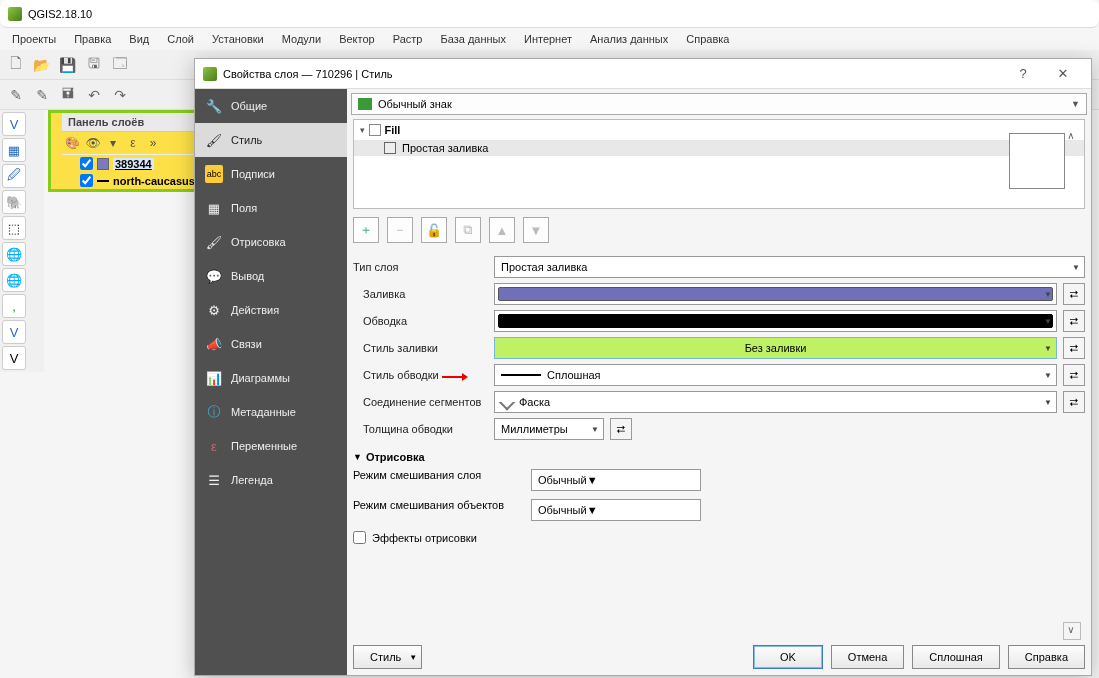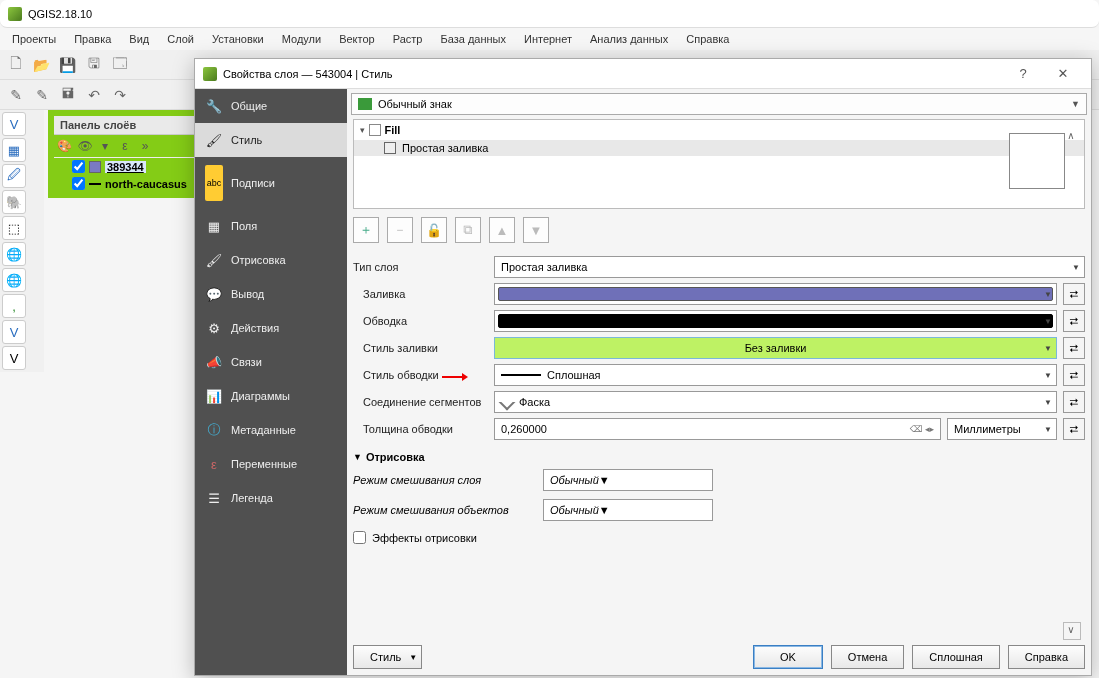--- a/index.html
+++ b/index.html
@@ -11,21 +11,21 @@
 
 
 .menubar { height: 22px; background: #f6f6f6; display: flex; align-items: center; padding: 0 4px; gap: 2px; }
 .menubar span { padding: 2px 8px; color: #333; }
 
 
 .toolbar-row { height: 30px; background: #f0f0f0; border-bottom: 1px solid #ddd; display: flex; align-items: center; padding: 0 4px; gap: 2px; }
 .tbtn { width: 24px; height: 24px; border: 1px solid transparent; display: flex; align-items: center; justify-content: center; font-size: 14px; color: #666; }
 
 
-.layers-panel { position: absolute; left: 48px; top: 110px; width: 158px; background: #84cc16; border: 6px solid #84cc16; }
+.layers-panel { position: absolute; left: 48px; top: 110px; width: 158px; background: #fde047; border: 3px solid #84cc16; padding-left: 11px; }
 .layers-panel .hdr { background: #eaeaea; padding: 3px 6px; font-weight: bold; color: #444; border-bottom: 1px solid #ccc; }
 .layers-panel .ltoolbar { display: flex; align-items: center; gap: 2px; padding: 2px; border-bottom: 1px solid #eee; }
 .layers-panel .ltoolbar span { width: 18px; height: 18px; display: inline-flex; align-items: center; justify-content: center; font-size: 12px; color: #555; }
 .layer-row { display: flex; align-items: center; gap: 4px; padding: 2px 2px 2px 18px; }
 .layer-row input { margin: 0; }
 .layer-row .swatch { width: 12px; height: 12px; border: 1px solid #666; background: #7a7ac2; }
 .layer-row .linesw { width: 12px; height: 2px; background: #000; }
 .layer-row .name { font-weight: bold; }
 .layer-row .name.sel { text-decoration: underline; background: #d9e8fb; padding: 0 2px; }
 
@@ -89,21 +89,21 @@
 .sect { margin: 6px 6px 2px; display: flex; align-items: center; gap: 4px; font-weight: bold; }
 .sect .tog { font-size: 9px; }
 
 .slider-row { display: flex; align-items: center; margin: 4px 6px; gap: 8px; }
 .slider-row .lbl { width: 170px; }
 .slider-track { flex: 1; height: 4px; background: #ccc; position: relative; border-radius: 2px; }
 .slider-thumb { position: absolute; left: 0; top: -5px; width: 8px; height: 14px; background: #2a7fd4; border-radius: 2px; }
 .spin { width: 40px; height: 22px; border: 1px solid #999; background: #fff; display: flex; align-items: center; justify-content: space-between; padding: 0 2px 0 4px; }
 .spin .ar { font-size: 7px; line-height: 6px; color: #555; display: flex; flex-direction: column; }
 
-.blend-row { display: flex; align-items: center; margin: 4px 6px; gap: 20px; font-style: italic; }
+.blend-row { display: flex; align-items: flex-start; margin: 4px 6px; gap: 8px; }
 .blend-row .lbl { width: 170px; }
 .blend-row .ctrl { width: 170px; height: 22px; border: 1px solid #999; background: #fff; display: flex; align-items: center; padding: 0 6px; position: relative; }
 
 .chkrow { display: flex; align-items: center; margin: 6px 6px; gap: 6px; }
 .chkrow input { margin: 0; }
 
 .footer { position: absolute; bottom: 6px; left: 6px; right: 6px; display: flex; align-items: center; gap: 8px; }
 .footer .sp { flex: 1; }
 .ftbtn { height: 24px; padding: 0 16px; border: 1px solid #888; background: linear-gradient(#fdfdfd,#e8e8e8); display: flex; align-items: center; justify-content: center; }
 .ftbtn.primary { border-color: #3a7fc4; box-shadow: 0 0 0 1px #8ab8e4 inset; padding: 0 26px; }
@@ -182,37 +182,37 @@
   <div class="layer-row">
     <input type="checkbox" checked="" style="">
     <span class="linesw"></span>
     <span class="name">north-caucasus</span>
   </div>
 </div>
 
 <div class="dialog">
   <div class="dlg-title">
     <span class="logo"></span>
-    <span>Свойства слоя — 543004 | Стиль</span>
+    <span>Свойства слоя — 710296 | Стиль</span>
     <span class="sp"></span>
     <span class="wbtn">?</span>
     <span class="wbtn">✕</span>
   </div>
   <div class="dlg-body">
     <div class="sidebar">
       <div class="sb-item">
           <span class="ic">🔧</span>
           <span>Общие</span>
         </div>
       <div class="sb-item sel">
           <span class="ic">🖌</span>
           <span>Стиль</span>
         </div>
       <div class="sb-item">
-          <span class="ic" style="background:#fc3;color:#000;font-size:9px;padding:18px 2px;border-radius:2px;">abc</span>
+          <span class="ic" style="background:#fc3;color:#000;font-size:9px;padding:0 2px;border-radius:2px;">abc</span>
           <span>Подписи</span>
         </div>
       <div class="sb-item">
           <span class="ic">▦</span>
           <span>Поля</span>
         </div>
       <div class="sb-item">
           <span class="ic">🖌</span>
           <span>Отрисовка</span>
         </div>
@@ -323,24 +323,20 @@
           <span class="lbl indent">Соединение сегментов</span>
           <div class="ctrl">
               <span class="bevel-ic"></span>
               <span>Фаска</span>
               <span class="dd">▼</span>
             </div>
           <span class="ddbtn">⮂</span>
         </div>
         <div class="frow">
           <span class="lbl indent">Толщина обводки</span>
-          <div class="ctrl">
-              <span>0,260000</span>
-              <span style="margin-left:auto;font-size:9px;color:#777;">⌫ ◂▸</span>
-            </div>
           <div class="ctrl" style="flex:0 0 110px;">
               <span>Миллиметры</span>
               <span class="dd">▼</span>
             </div>
           <span class="ddbtn">⮂</span>
         </div>
       </div>
 
       <div class="sect">
         <span class="tog">▼</span>

